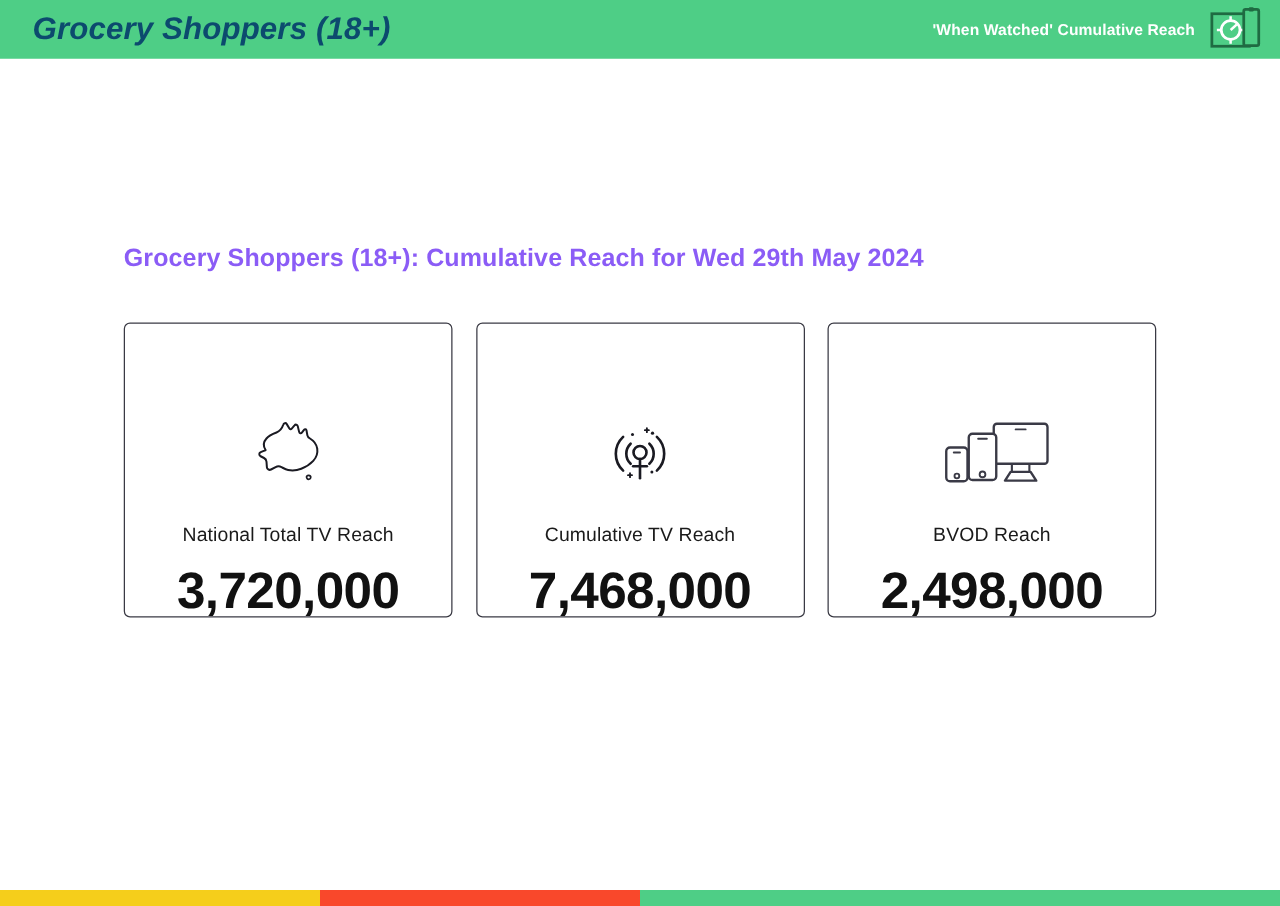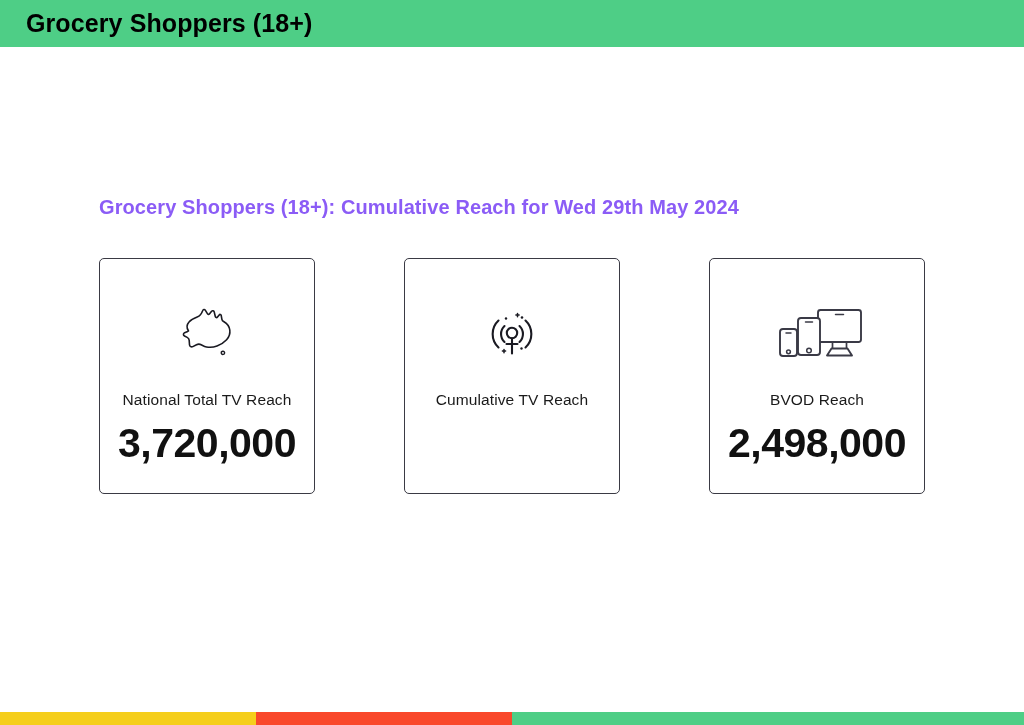--- a/index.html
+++ b/index.html
@@ -22,25 +22,26 @@
     width: 1024px;
     height: 47px;
     background: #4ECE86;
     display: flex;
     align-items: center;
     justify-content: space-between;
     box-sizing: border-box;
     padding: 0 14px 0 26px;
   }
   .header-title {
-    color: #000000;
+    color: #0c4a6e;
     font-size: 25px;
     font-weight: 600;
     letter-spacing: 0.1px;
     white-space: nowrap;
+    font-style: italic;
   }
   .header-right {
     display: flex;
     align-items: center;
     gap: 12px;
   }
   .header-subtitle {
     color: #ffffff;
     font-size: 12.5px;
     font-weight: 600;
@@ -67,30 +68,30 @@
 
   .cards {
     position: absolute;
     top: 258px;
     left: 99px;
     width: 826px;
     display: flex;
     justify-content: space-between;
   }
   .card {
-    width: 216px;
+    width: 263px;
     height: 236px;
     box-sizing: border-box;
     border: 1.2px solid #3a3a44;
     border-radius: 5px;
     background: #ffffff;
     display: flex;
     flex-direction: column;
     align-items: center;
-    justify-content: flex-start;
+    justify-content: flex-end;
     padding-top: 40px;
   }
   .card-icon {
     height: 70px;
     display: flex;
     align-items: center;
     justify-content: center;
   }
   .card-icon svg {
     display: block;
@@ -123,20 +124,37 @@
   .bar-seg-yellow { width: 25%;  background: #F5CE1B; }
   .bar-seg-red    { width: 25%;  background: #F9482B; }
   .bar-seg-green  { width: 50%;  background: #4ECE86; }
 </style>
 </head>
 <body>
 
 <div class="header">
   <div class="header-title">Grocery Shoppers (18+)</div>
 
+  <div class="header-right">
+    <div class="header-subtitle">'When Watched' Cumulative Reach</div>
+
+    <span class="brand-logo-wrap">
+      <svg class="brand-logo" viewBox="0 0 42 38">
+        <rect x="1.5" y="6" width="30" height="26" fill="none" stroke="#1f6b42" stroke-width="2.2"></rect>
+        <circle cx="16.5" cy="19" r="7.5" fill="none" stroke="#ffffff" stroke-width="2.2"></circle>
+        <line x1="16.5" y1="19" x2="21.5" y2="14.5" stroke="#ffffff" stroke-width="2"></line>
+        <line x1="5.5" y1="19" x2="9.5" y2="19" stroke="#ffffff" stroke-width="2"></line>
+        <line x1="23.5" y1="19" x2="27.5" y2="19" stroke="#ffffff" stroke-width="2"></line>
+        <line x1="16.5" y1="8" x2="16.5" y2="12" stroke="#ffffff" stroke-width="2"></line>
+        <line x1="16.5" y1="26" x2="16.5" y2="30" stroke="#ffffff" stroke-width="2"></line>
+        <rect x="27" y="2.5" width="12" height="29" rx="1.5" fill="#4ECE86" stroke="#1f6b42" stroke-width="2.2"></rect>
+        <rect x="31" y="0.8" width="4" height="3.4" rx="1" fill="#1f6b42"></rect>
+      </svg>
+    </span>
+  </div>
 </div>
 
 <div class="page-title">Grocery Shoppers (18+): Cumulative Reach for Wed 29th May 2024</div>
 
 <div class="cards">
 
   <div class="card">
     <div class="card-icon">
       <svg width="66" height="60" viewBox="0 0 66 60">
         <path d="M14.5 27.0 C12.5 24.0 12.8 20.5 15.0 18.0
@@ -182,20 +200,21 @@
         <g fill="none" stroke="#1a1a22" stroke-width="1.5" stroke-linecap="round">
           <path d="M35.5 9.5 l0 3.2 M33.9 11.1 l3.2 0"></path>
           <path d="M22.0 45.5 l0 3.2 M20.4 47.1 l3.2 0"></path>
         </g>
         <circle cx="40.0" cy="13.5" r="1.3" fill="#1a1a22"></circle>
         <circle cx="24.0" cy="14.5" r="1.2" fill="#1a1a22"></circle>
         <circle cx="39.5" cy="44.5" r="1.2" fill="#1a1a22"></circle>
       </svg>
     </div>
     <div class="card-label">Cumulative TV Reach</div>
+    <div class="card-value">7,468,000</div>
   </div>
 
   <div class="card">
     <div class="card-icon">
       <svg width="92" height="58" viewBox="0 0 92 58">
         <g fill="#ffffff" stroke="#3a3a46" stroke-width="1.9" stroke-linejoin="round">
 
           <rect x="47" y="5" width="43" height="32" rx="2.5"></rect>
           <path d="M61.5 37 L61.5 47 M75.5 37 L75.5 47" stroke-width="1.7"></path>
           <path d="M56 50.5 L81 50.5 L76.5 43.5 L60.5 43.5 Z"></path>

